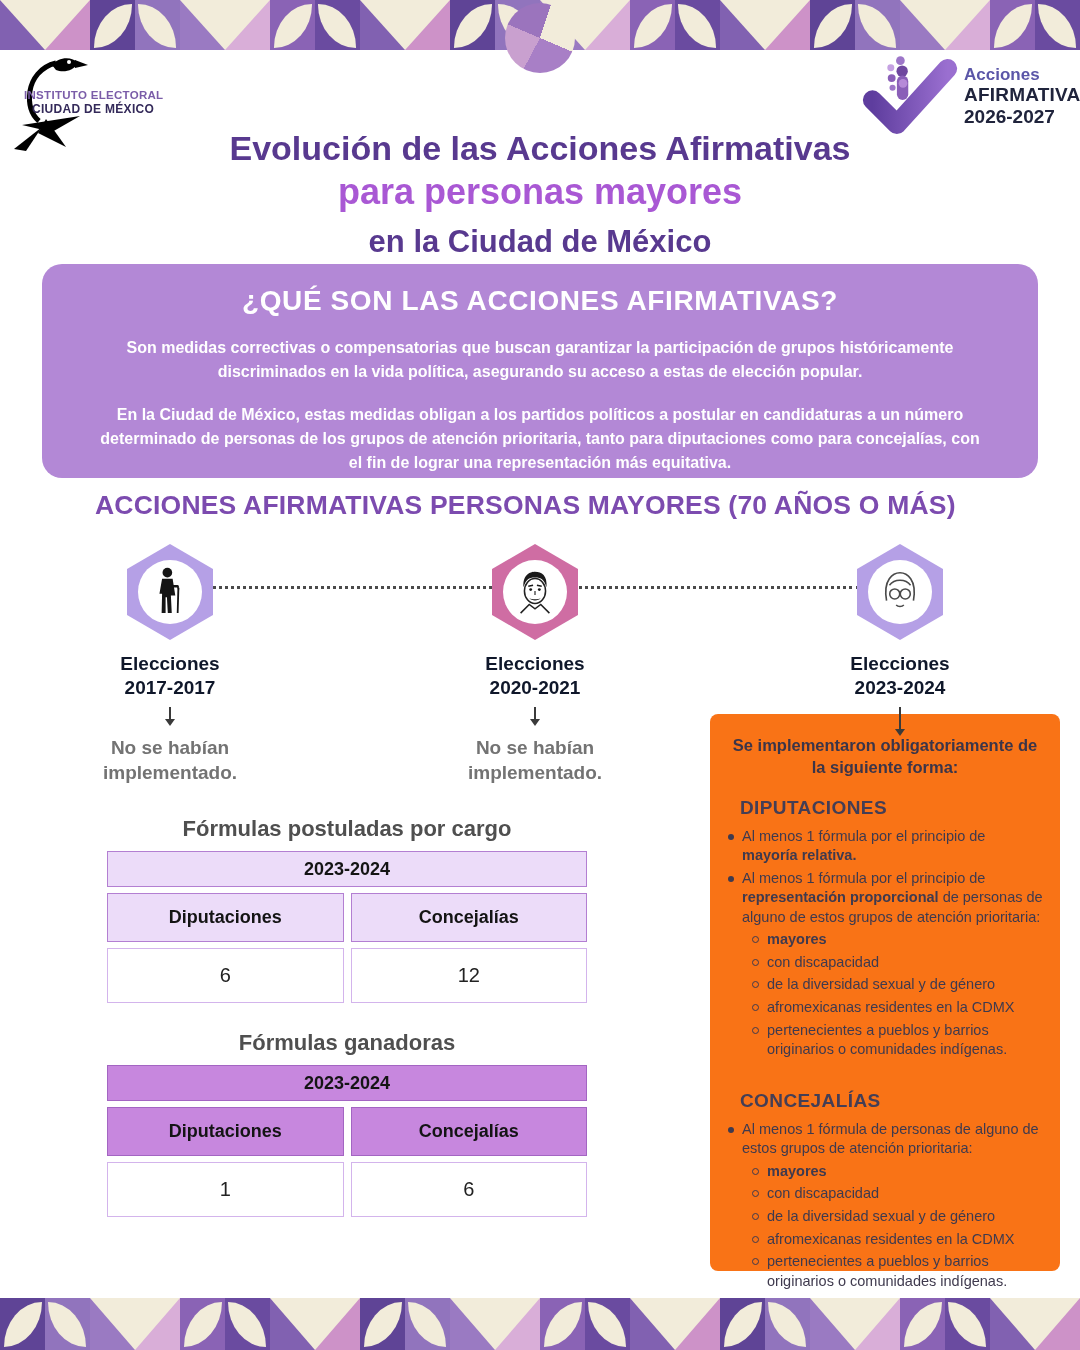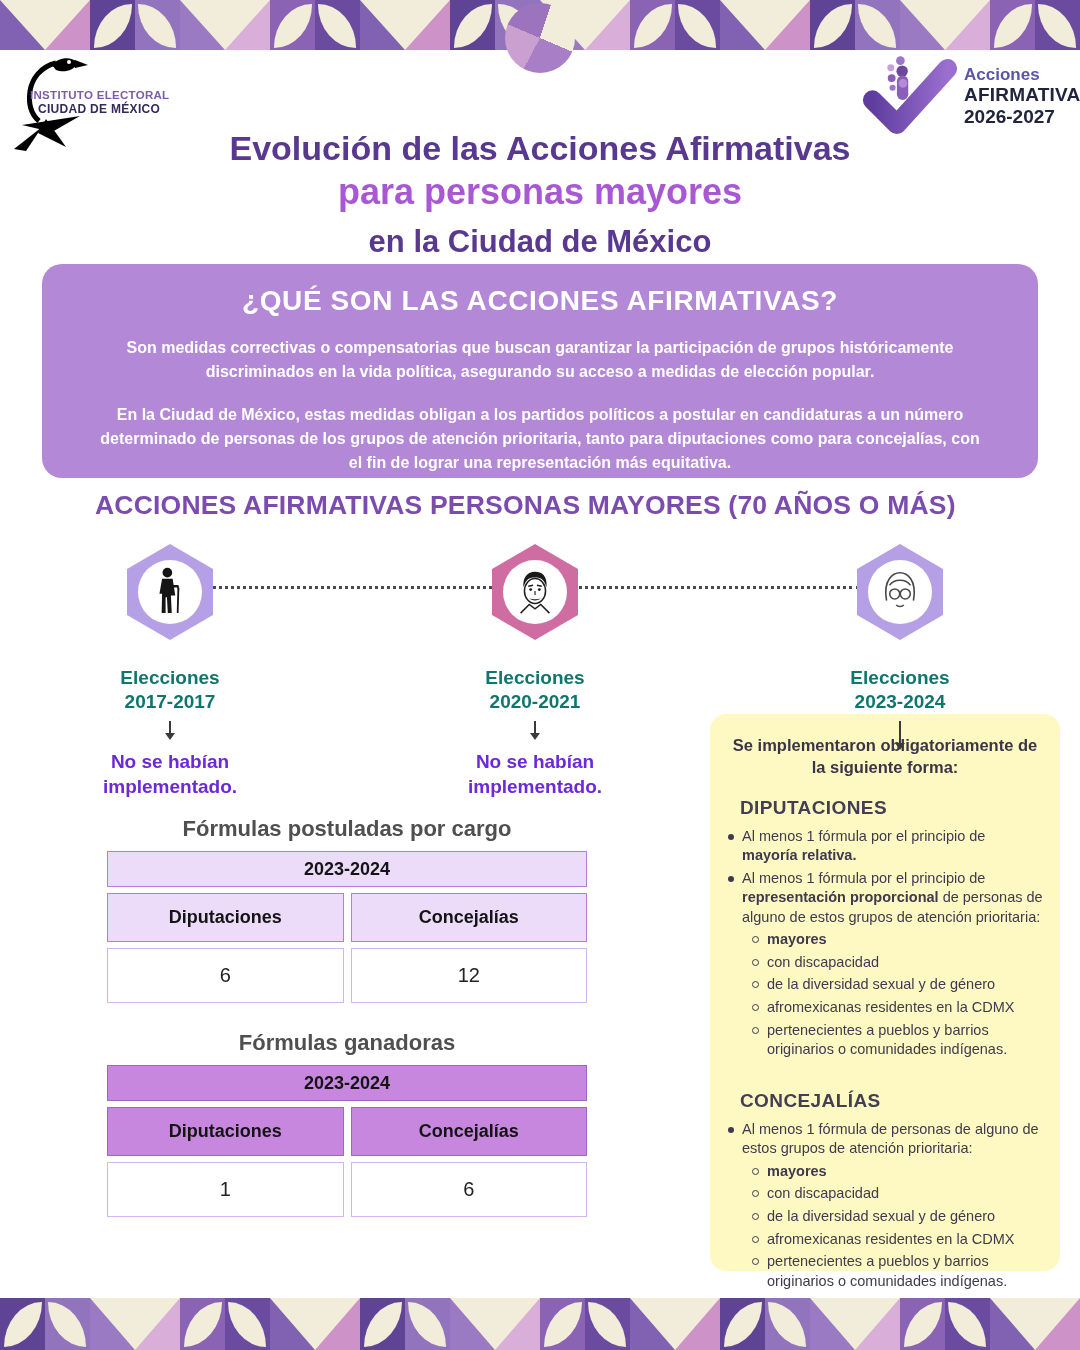--- a/index.html
+++ b/index.html
@@ -23,21 +23,21 @@
   .tile.p::before{content:"";position:absolute;left:4%;bottom:5%;width:43%;height:88%;
       background:#f2ecda;border-radius:100% 0 100% 0;}
   .tile.p::after{content:"";position:absolute;right:4%;bottom:5%;width:43%;height:88%;
       background:#f2ecda;border-radius:0 100% 0 100%;}
   .pie{position:absolute;left:505px;top:3px;width:70px;height:70px;border-radius:50%;z-index:2;
       background:conic-gradient(from 18deg,#f2ecda 0 95deg,#a87fc6 95deg 190deg,#c9a0cf 190deg 275deg,#9b74bd 275deg 360deg);}
 
   
   .iecm{position:absolute;left:14px;top:55px;width:180px;height:110px;}
   .iecm svg{position:absolute;left:0;top:0;}
-  .iecm-text{position:absolute;left:16px;top:33px;line-height:1.25;white-space:nowrap;}
+  .iecm-text{position:absolute;left:10px;top:33px;line-height:1.25;white-space:nowrap;}
   .iecm-l1{font-size:11.5px;font-weight:800;color:#7a5ca8;letter-spacing:.3px;}
   .iecm-l2{font-size:12px;font-weight:800;color:#342a5a;letter-spacing:.3px;margin-left:8px;}
 
   .aa-logo{position:absolute;left:862px;top:52px;display:flex;align-items:center;gap:6px;}
   .aa-text{line-height:1.12;}
   .aa1{font-size:17px;font-weight:600;color:#5b56a8;}
   .aa2{font-size:19px;font-weight:800;color:#20243c;letter-spacing:.2px;}
   .aa3{font-size:19px;font-weight:800;color:#20243c;}
 
   .title-block{position:absolute;left:0;top:131px;width:1080px;text-align:center;line-height:1.0;}
@@ -58,42 +58,42 @@
   
   .dotline{position:absolute;left:212px;top:586px;width:648px;border-top:3px dotted #4a4a4a;z-index:2;}
   .tl-item{position:absolute;top:544px;width:240px;text-align:center;z-index:3;}
   .tl-1{left:50px;} .tl-2{left:415px;} .tl-3{left:780px;}
   .hex{width:86px;height:96px;margin:0 auto;display:flex;align-items:center;justify-content:center;
       clip-path:polygon(50% 0%,100% 26%,100% 74%,50% 100%,0% 74%,0% 26%);}
   .hex-purple{background:#b5a0e6;}
   .hex-pink{background:#cf6da3;}
   .hex .disc{width:64px;height:64px;border-radius:50%;background:#ffffff;display:flex;
       align-items:center;justify-content:center;}
-  .tl-label{margin-top:26px;font-size:19px;font-weight:800;color:#0f766e;line-height:1.25;}
+  .tl-label{margin-top:12px;font-size:19px;font-weight:800;color:#0f172a;line-height:1.25;}
   .arrow{margin:7px auto 0;width:2px;background:#3a3a3a;}
   .arrow.short{height:12px;} .arrow.long{height:22px;}
   .arrow-head{margin:0 auto;width:0;height:0;border-left:5px solid transparent;
       border-right:5px solid transparent;border-top:7px solid #3a3a3a;}
-  .tl-note{margin:9px auto 0;width:200px;font-size:19px;font-weight:600;color:#6d28d9;line-height:1.32;}
+  .tl-note{margin:9px auto 0;width:200px;font-size:19px;font-weight:600;color:#737373;line-height:1.32;}
 
   
   .tbl{position:absolute;width:480px;left:107px;}
   .tbl-1{top:816px;} .tbl-2{top:1030px;}
   .tbl-title{text-align:center;font-size:22px;font-weight:700;color:#4f4f4f;margin-bottom:9px;}
   .row{display:flex;gap:7px;margin-top:6px;}
   .cell{flex:1;display:flex;align-items:center;justify-content:center;box-sizing:border-box;}
   .cell.year{height:36px;font-size:18px;font-weight:800;color:#141414;}
   .cell.colhdr{height:49px;font-size:18px;font-weight:800;color:#141414;}
   .cell.val{height:55px;font-size:20px;color:#222;background:#ffffff;border:1.5px solid #d3b4ec;}
   .tbl-1 .cell.year,.tbl-1 .cell.colhdr{background:#ecdcf9;border:1.5px solid #b37fd2;}
   .tbl-2 .cell.year,.tbl-2 .cell.colhdr{background:#c787de;border:1.5px solid #a365c2;}
 
   
-  .detail-box{position:absolute;left:710px;top:714px;width:350px;height:557px;background:#fef9c3;
-      border-radius:16px;box-sizing:border-box;padding:20px 16px 16px;color:#3f3a4e;}
+  .detail-box{position:absolute;left:710px;top:714px;width:350px;height:557px;background:#f97316;
+      border-radius:8px;box-sizing:border-box;padding:20px 16px 16px;color:#3f3a4e;}
   .db-heading{font-size:16.5px;font-weight:800;text-align:center;line-height:1.35;color:#3b3549;}
   .db-sec-title{margin:18px 0 8px 14px;font-size:19px;font-weight:800;letter-spacing:.4px;color:#443e55;}
   .db-sec-title.second{margin-top:30px;}
   .li{display:flex;gap:8px;font-size:14.5px;font-weight:500;line-height:1.35;margin:0 0 3px 2px;}
   .li .dot{flex:0 0 6px;width:6px;height:6px;border-radius:50%;background:#3f3a4e;margin-top:7px;}
   .li.sub{margin-left:26px;}
   .li.sub .dot{background:transparent;border:1.5px solid #3f3a4e;width:5px;height:5px;flex-basis:5px;margin-top:6px;}
   .li b{font-weight:800;}
 </style>
 </head>
@@ -158,21 +158,21 @@
   </div>
 
   <div class="title-block">
     <div class="t1">Evolución de las Acciones Afirmativas</div>
     <div class="t2">para personas mayores</div>
     <div class="t3">en la Ciudad de México</div>
   </div>
 
   <section class="intro-box">
     <h2>¿QUÉ SON LAS ACCIONES AFIRMATIVAS?</h2>
-    <p><span>Son medidas correctivas o compensatorias que buscan garantizar la participación de grupos históricamente discriminados en la vida política, asegurando su acceso a </span><b>medidas de elección popular.</b></p>
+    <p><span>Son medidas correctivas o compensatorias que buscan garantizar la participación de grupos históricamente discriminados en la vida política, asegurando su acceso a </span><b>estas de elección popular.</b></p>
     <p><span>En la Ciudad de México, estas medidas obligan a los partidos políticos a postular en </span><b>candidaturas</b><span> a un número determinado de personas de los grupos de atención prioritaria, tanto para </span><b>diputaciones</b><span> como para </span><b>concejalías,</b><span> con el fin de lograr una representación más equitativa.</span></p>
   </section>
 
   <h3 class="section-heading">ACCIONES AFIRMATIVAS PERSONAS MAYORES (70 AÑOS O MÁS)</h3>
 
   <div class="dotline"></div>
 
   <div class="tl-item tl-1">
     <div class="hex hex-purple">
       <div class="disc">

